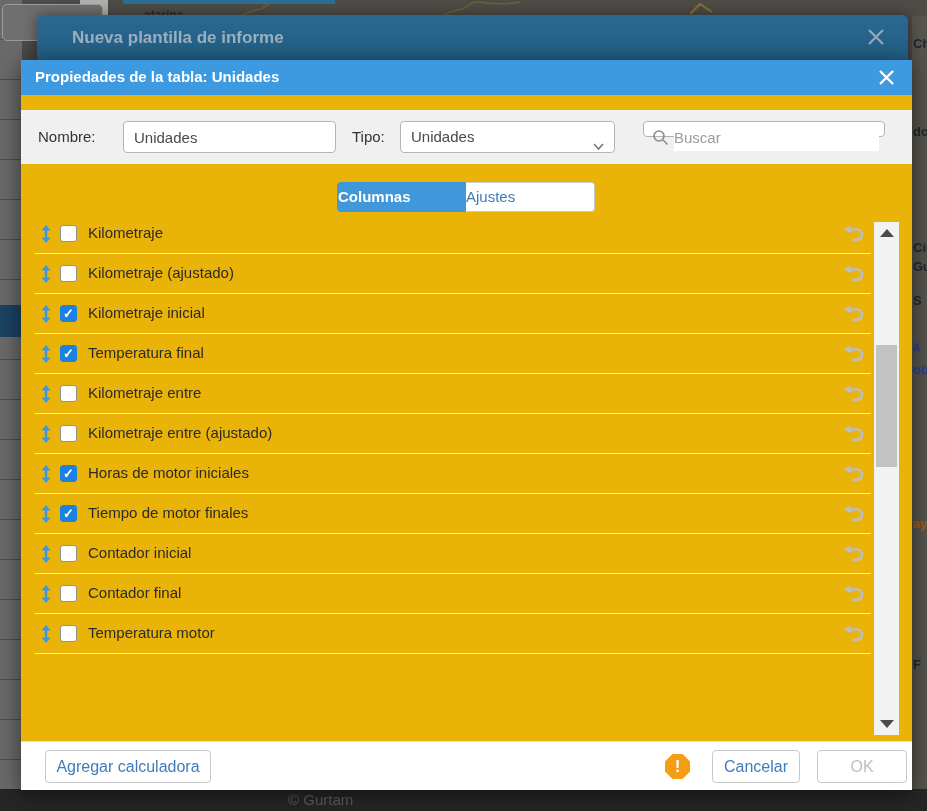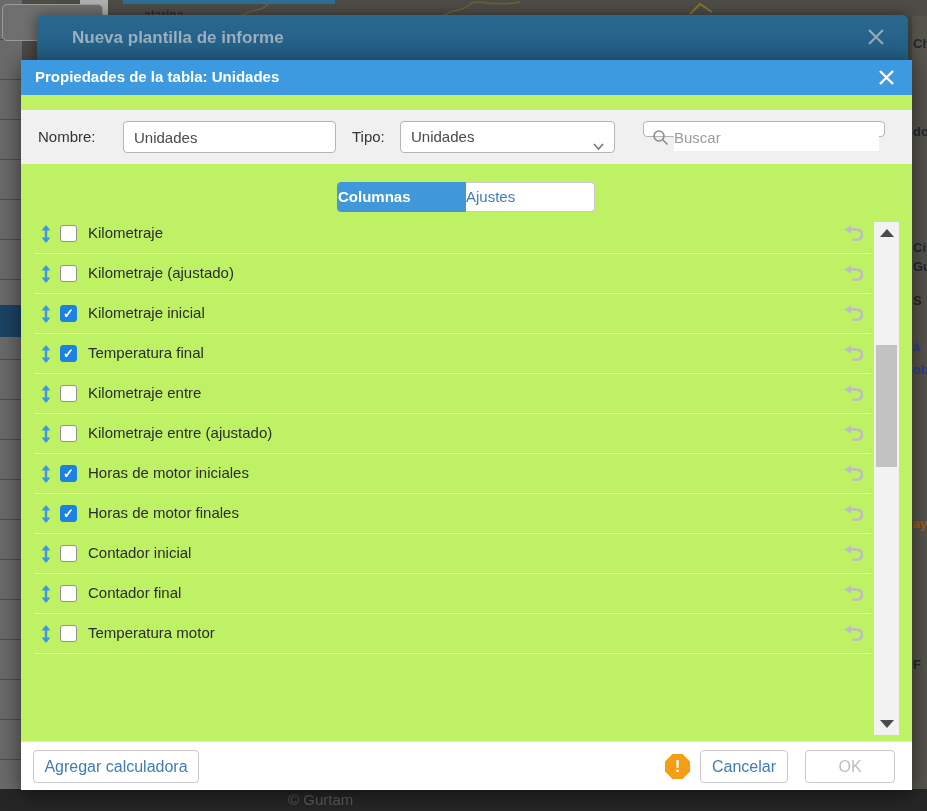--- a/index.html
+++ b/index.html
@@ -26,21 +26,21 @@
   .map-lines { position:absolute; left:0; top:0; width:927px; height:18px; }
 
   
   .behind-dialog { position:absolute; left:37px; top:15px; width:871px; height:50px;
     background:linear-gradient(#2a6890,#225d83); border-radius:6px 6px 0 0;
     box-shadow:0 0 14px rgba(0,0,0,.45); }
   .behind-title { position:absolute; left:35px; top:13px; color:#9bb0bf; font-size:17px; font-weight:bold; }
   .behind-close { position:absolute; right:22px; top:12px; width:20px; height:20px; cursor:pointer; }
 
   
-  .dialog { position:absolute; left:21px; top:60px; width:891px; height:730px; background:#bef264;
+  .dialog { position:absolute; left:21px; top:60px; width:891px; height:730px; background:#eab308;
     box-shadow:0 4px 22px rgba(0,0,0,.55); border-radius:0 0 2px 2px; }
   .dlg-header { position:absolute; left:0; top:0; width:891px; height:35px; background:#3d9ae0; }
   .dlg-title { position:absolute; left:14px; top:8px; color:#fff; font-size:15px; font-weight:bold; }
   .dlg-close { position:absolute; right:17px; top:9px; width:17px; height:17px; cursor:pointer; }
 
   
   .form-bar { position:absolute; left:0; top:50px; width:891px; height:54px; background:#f0f0f0; }
   .form-label { position:absolute; top:18px; font-size:15px; color:#333; }
   .lbl-nombre { left:17px; }
   .lbl-tipo { left:331px; }
@@ -81,21 +81,21 @@
   .scrollbar { position:absolute; left:853px; top:162px; width:25px; height:513px; background:#f2f2f2; }
   .sb-arrow { position:absolute; left:0; width:25px; height:22px; cursor:pointer; }
   .sb-arrow span { position:absolute; left:6px; width:0; height:0; border-left:7px solid transparent; border-right:7px solid transparent; }
   .sb-up { top:0; } .sb-up span { top:7px; border-bottom:8px solid #4a4a4a; }
   .sb-down { bottom:0; } .sb-down span { bottom:7px; border-top:8px solid #4a4a4a; }
   .sb-thumb { position:absolute; left:2px; top:123px; width:21px; height:122px; background:#c2c2c2; cursor:pointer; }
 
   
   .dlg-footer { position:absolute; left:0; top:681px; width:891px; height:49px; border-top:1px solid #e3e3e3; background:#fff; }
   .btn { position:absolute; top:8px; height:33px; border:1px solid #c9c9c9; border-radius:4px; background:#fff;
-    font-family:"Liberation Sans",sans-serif; font-size:16px; color:#3f7cba; cursor:pointer; }
+    font-family:"Liberation Sans",sans-serif; font-size:16px; color:#3f7cba; cursor:pointer;margin-left:12px; }
   .btn-addcalc { left:12px; width:166px; }
   .btn-cancel { left:679px; width:88px; }
   .btn-ok { left:784px; width:90px; color:#b9bfc4; cursor:default; }
   .warn-icon { position:absolute; left:644px; top:12px; width:25px; height:25px; background:#f59d15;
     clip-path:polygon(30% 0,70% 0,100% 30%,100% 70%,70% 100%,30% 100%,0 70%,0 30%);
     color:#fff; font-weight:bold; font-size:17px; text-align:center; line-height:25px; }
 </style>
 </head>
 <body>
 
@@ -306,21 +306,21 @@
 
   <div class="col-row">
     <span class="drag-icon">
       <svg width="12" height="18" viewBox="0 0 12 18">
         <path d="M6 4 L6 14" stroke="#3b97e3" stroke-width="2.4"></path>
         <polygon points="6,0 1.5,5.5 10.5,5.5" fill="#3b97e3"></polygon>
         <polygon points="6,18 1.5,12.5 10.5,12.5" fill="#3b97e3"></polygon>
       </svg>
     </span>
     <span class="cbx checked">✓</span>
-    <span class="col-label">Horas de motor finales</span>
+    <span class="col-label">Tiempo de motor finales</span>
     <span class="undo-btn">
       <svg width="22" height="18" viewBox="0 0 22 18">
         <path d="M6 4.5 H13 C17.2 4.5 19 7 19 9.7 C19 12.4 17.2 14.8 13 14.8 H9.5" stroke="#bdbdbd" stroke-width="2.6" fill="none"></path>
         <polygon points="8,0.5 8,8.5 1,4.5" fill="#bdbdbd"></polygon>
       </svg>
     </span>
   </div>
 
   <div class="col-row">
     <span class="drag-icon">

